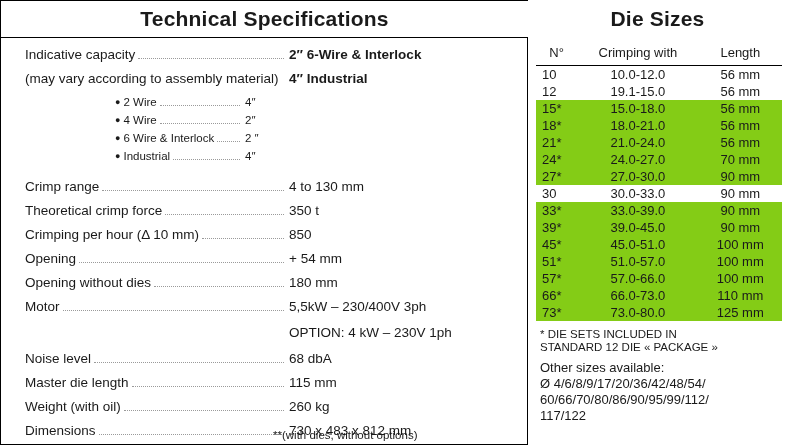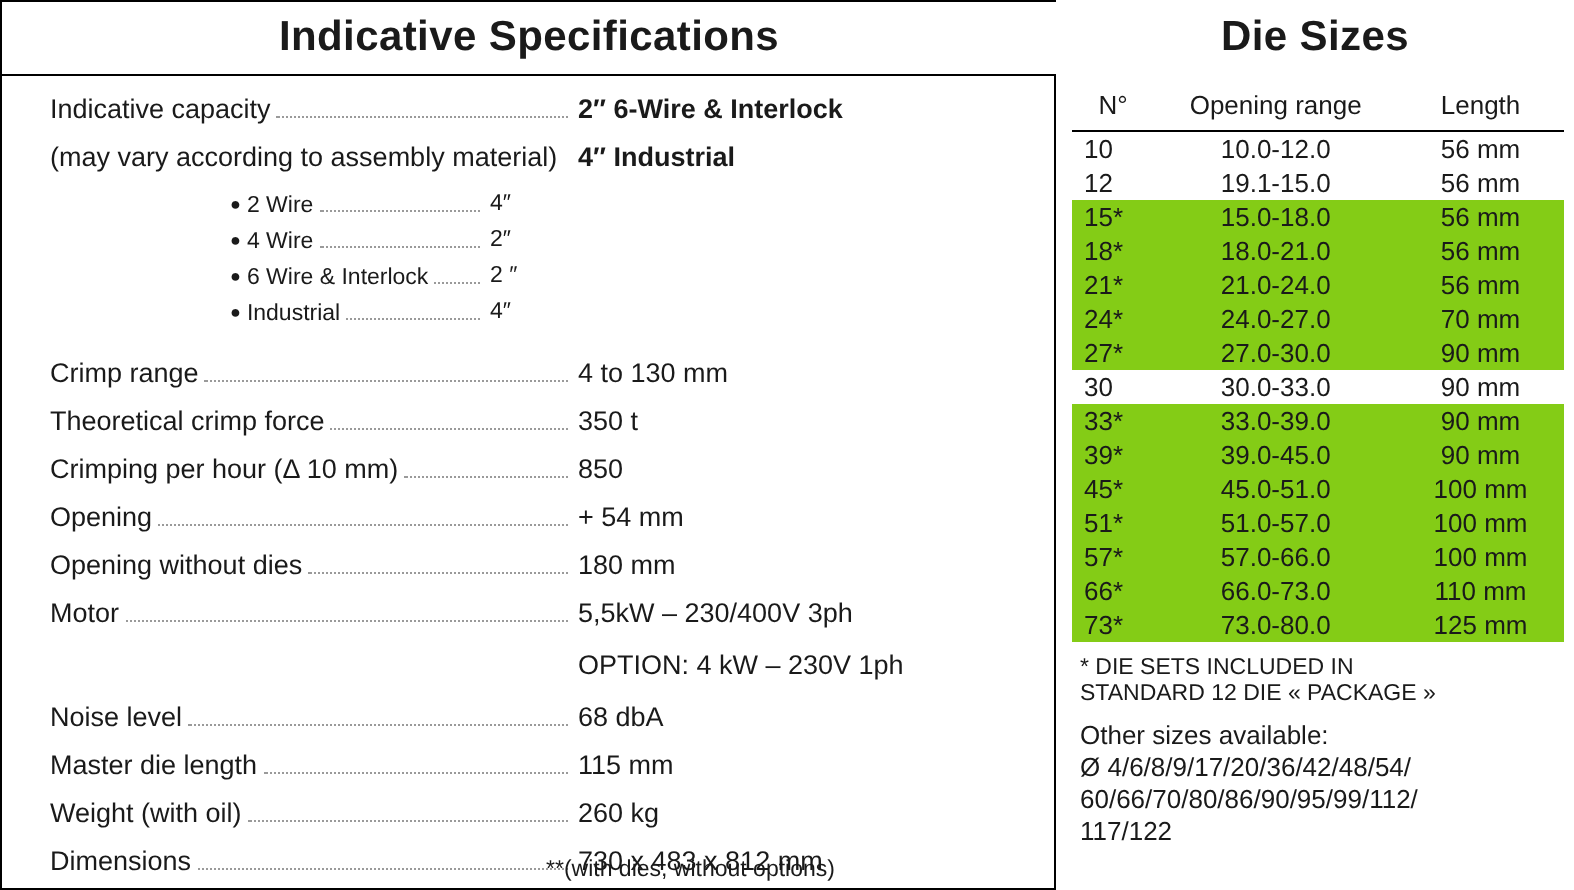--- a/index.html
+++ b/index.html
@@ -183,21 +183,21 @@
     font-size: 11.5px;
   }
 </style>
 </head>
 <body>
 
 <div class="page">
 
   <div class="header-row">
     <div class="header-left">
-      <span class="title">Indicative Specifications</span>
+      <span class="title">Technical Specifications</span>
     </div>
     <div class="header-right">
       <span class="title">Die Sizes</span>
     </div>
   </div>
 
   <div class="body-row">
 
     <div class="spec-panel">
 
@@ -326,21 +326,21 @@
       </div>
 
       <div class="footnote">**(with dies, without options)</div>
     </div>
 
     <div class="die-panel">
       <table class="die">
         <thead>
           <tr>
             <th class="col-n">N°</th>
-            <th class="col-range">Opening range</th>
+            <th class="col-range">Crimping with</th>
             <th class="col-len">Length</th>
           </tr>
         </thead>
         <tbody>
           <tr>
             <td class="n">10</td>
             <td>10.0-12.0</td>
             <td>56 mm</td>
           </tr>
           <tr>

